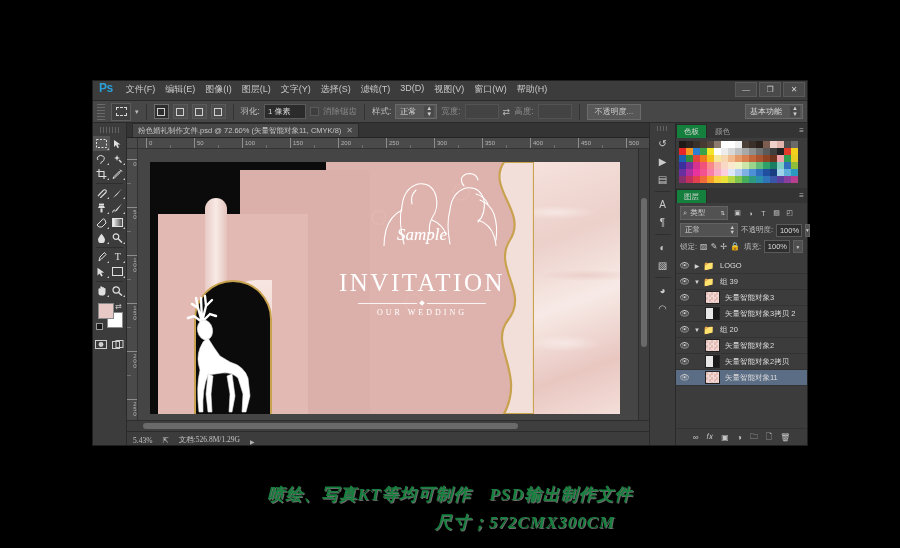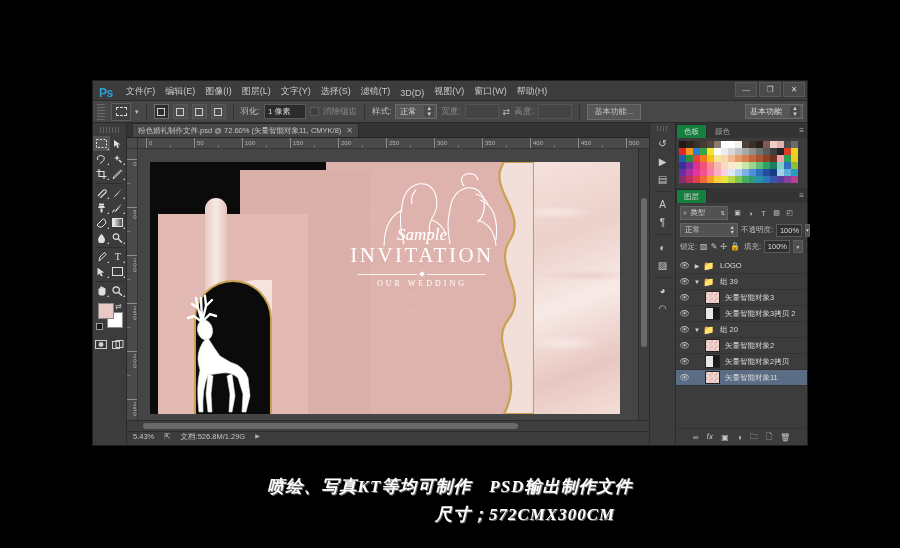--- a/index.html
+++ b/index.html
@@ -11,21 +11,21 @@
 
   
   .ps-window{
     position:absolute; left:92px; top:80px; width:716px; height:366px;
     background:#3a3a3a; border:1px solid #1e1e1e;
     display:flex; flex-direction:column;
   }
 
   
   .menubar{
-    height:20px; background:#3c3c3c; display:flex; align-items:flex-end;
+    height:20px; background:#3c3c3c; display:flex; align-items:flex-start;
     border-bottom:1px solid #2a2a2a; position:relative; flex:0 0 20px;
   }
   .ps-logo{
     color:#2b9fd8; font-weight:bold; font-size:12px; padding:0 8px 0 6px;
     letter-spacing:-.5px; font-family:"Liberation Sans",sans-serif;
   }
   .menu-item{
     color:#c8c8c8; font-size:9px; padding:2px 5px; white-space:nowrap; cursor:default;
   }
   .win-ctrls{ position:absolute; right:2px; top:1px; display:flex; gap:2px; }
@@ -152,22 +152,22 @@
     position:relative; flex:0 0 11px; }
   .scroll-v .thumb{ position:absolute; left:2px; right:2px; top:18%; height:55%;
     background:#6a6a6a; border-radius:3px; }
   .scroll-h{ height:11px; background:#3e3e3e; border-top:1px solid #2d2d2d;
     position:relative; flex:0 0 11px; }
   .scroll-h .thumb{ position:absolute; top:2px; bottom:2px; left:3%; width:72%;
     background:#6a6a6a; border-radius:3px; }
 
   .statusbar{
     height:14px; background:#3c3c3c; border-top:1px solid #2b2b2b;
-    display:flex; align-items:flex-start; gap:10px; padding:0 6px;
-    color:#c2c2c2; font-size:7.5px; flex:0 0 14px;
+    display:flex; align-items:flex-end; gap:10px; padding:0 6px;
+    color:#c2c2c2; font-size:7.5px; flex:0 0 14px;font-family:Liberation Serif, serif;
   }
   .sb-play{ font-size:6px; color:#b0b0b0; }
 
   
   .dockstrip{
     width:26px; background:#3c3c3c; border-left:1px solid #2a2a2a;
     display:flex; flex-direction:column; align-items:center; padding-top:3px; gap:0;
     flex:0 0 26px;
   }
   .ds-grip{ width:12px; height:5px;
@@ -269,32 +269,32 @@
   .art-colstrip{ position:absolute; left:55px; top:36px; width:22px; height:216px;
     background:linear-gradient(90deg,#e8cac5,#f8eae6 50%,#e4c2bc);
     border-radius:11px 11px 0 0; }
 
   .deer{ position:absolute; left:22px; top:116px; width:90px; height:136px; }
   .titleblock{ position:absolute; left:172px; top:64px; width:200px; color:#fff;
     text-align:center; }
   .t-sample{ font-family:"Liberation Serif","DejaVu Serif",serif; font-style:italic;
     font-size:17px; line-height:1; text-shadow:0 0 1px rgba(255,255,255,.5); }
   .t-sample .t2{ display:block; margin-left:26px; margin-top:-2px; }
-  .t-invite{ font-family:"Liberation Serif","DejaVu Serif",serif; font-size:21px;
-    letter-spacing:2.5px; margin-top:0; }
+  .t-invite{ font-family:"Liberation Serif","DejaVu Serif",serif; font-size:25px;
+    letter-spacing:2.5px; margin-top:26px; }
   .t-rule{ display:flex; align-items:center; justify-content:center; gap:3px;
     margin:4px auto 3px; width:128px; }
   .t-rule .ln{ flex:1; height:1px; background:rgba(255,255,255,.85); }
   .t-rule .dot{ width:4px;height:4px;background:#fff; transform:rotate(45deg); }
   .t-our{ font-family:"Liberation Serif","DejaVu Serif",serif; font-size:8px;
     letter-spacing:3px; }
 
   
-  .caption{ position:absolute; left:0; right:0; bottom:22px; text-align:center;
-    color:#ffffff; font-family:"Liberation Serif","DejaVu Serif",serif;
+  .caption{ position:absolute; left:0; right:0; bottom:14px; text-align:center;
+    color:#15803d; font-family:"Liberation Serif","DejaVu Serif",serif;
     font-weight:bold; font-style:italic; }
   .cap1{ font-size:17px; letter-spacing:1px; text-shadow:1px 1px 0 #6b6b6b; }
   .cap2{ font-size:17px; letter-spacing:1px; margin-top:5px; padding-left:150px;
     text-shadow:1px 1px 0 #6b6b6b; }
 </style>
 </head>
 <body>
 
 <div id="root">
 
@@ -349,21 +349,21 @@
       <div class="opt-select">
         <span>正常</span>
         <span class="arrows">▲<br>▼</span>
       </div>
       <div class="opt-label dim">宽度:</div>
       <div class="opt-field empty"></div>
       <div class="swap-glyph">⇄</div>
       <div class="opt-label dim">高度:</div>
       <div class="opt-field empty"></div>
       <div class="opt-sep"></div>
-      <div class="opt-refine">基本功能...</div>
+      <div class="opt-refine">不透明度...</div>
       <div class="opt-right">
         <div class="opt-select" style="min-width:54px">
           <span>基本功能</span>
           <span class="arrows">▲<br>▼</span>
         </div>
       </div>
     </div>
 
     <div class="midrow">
 

